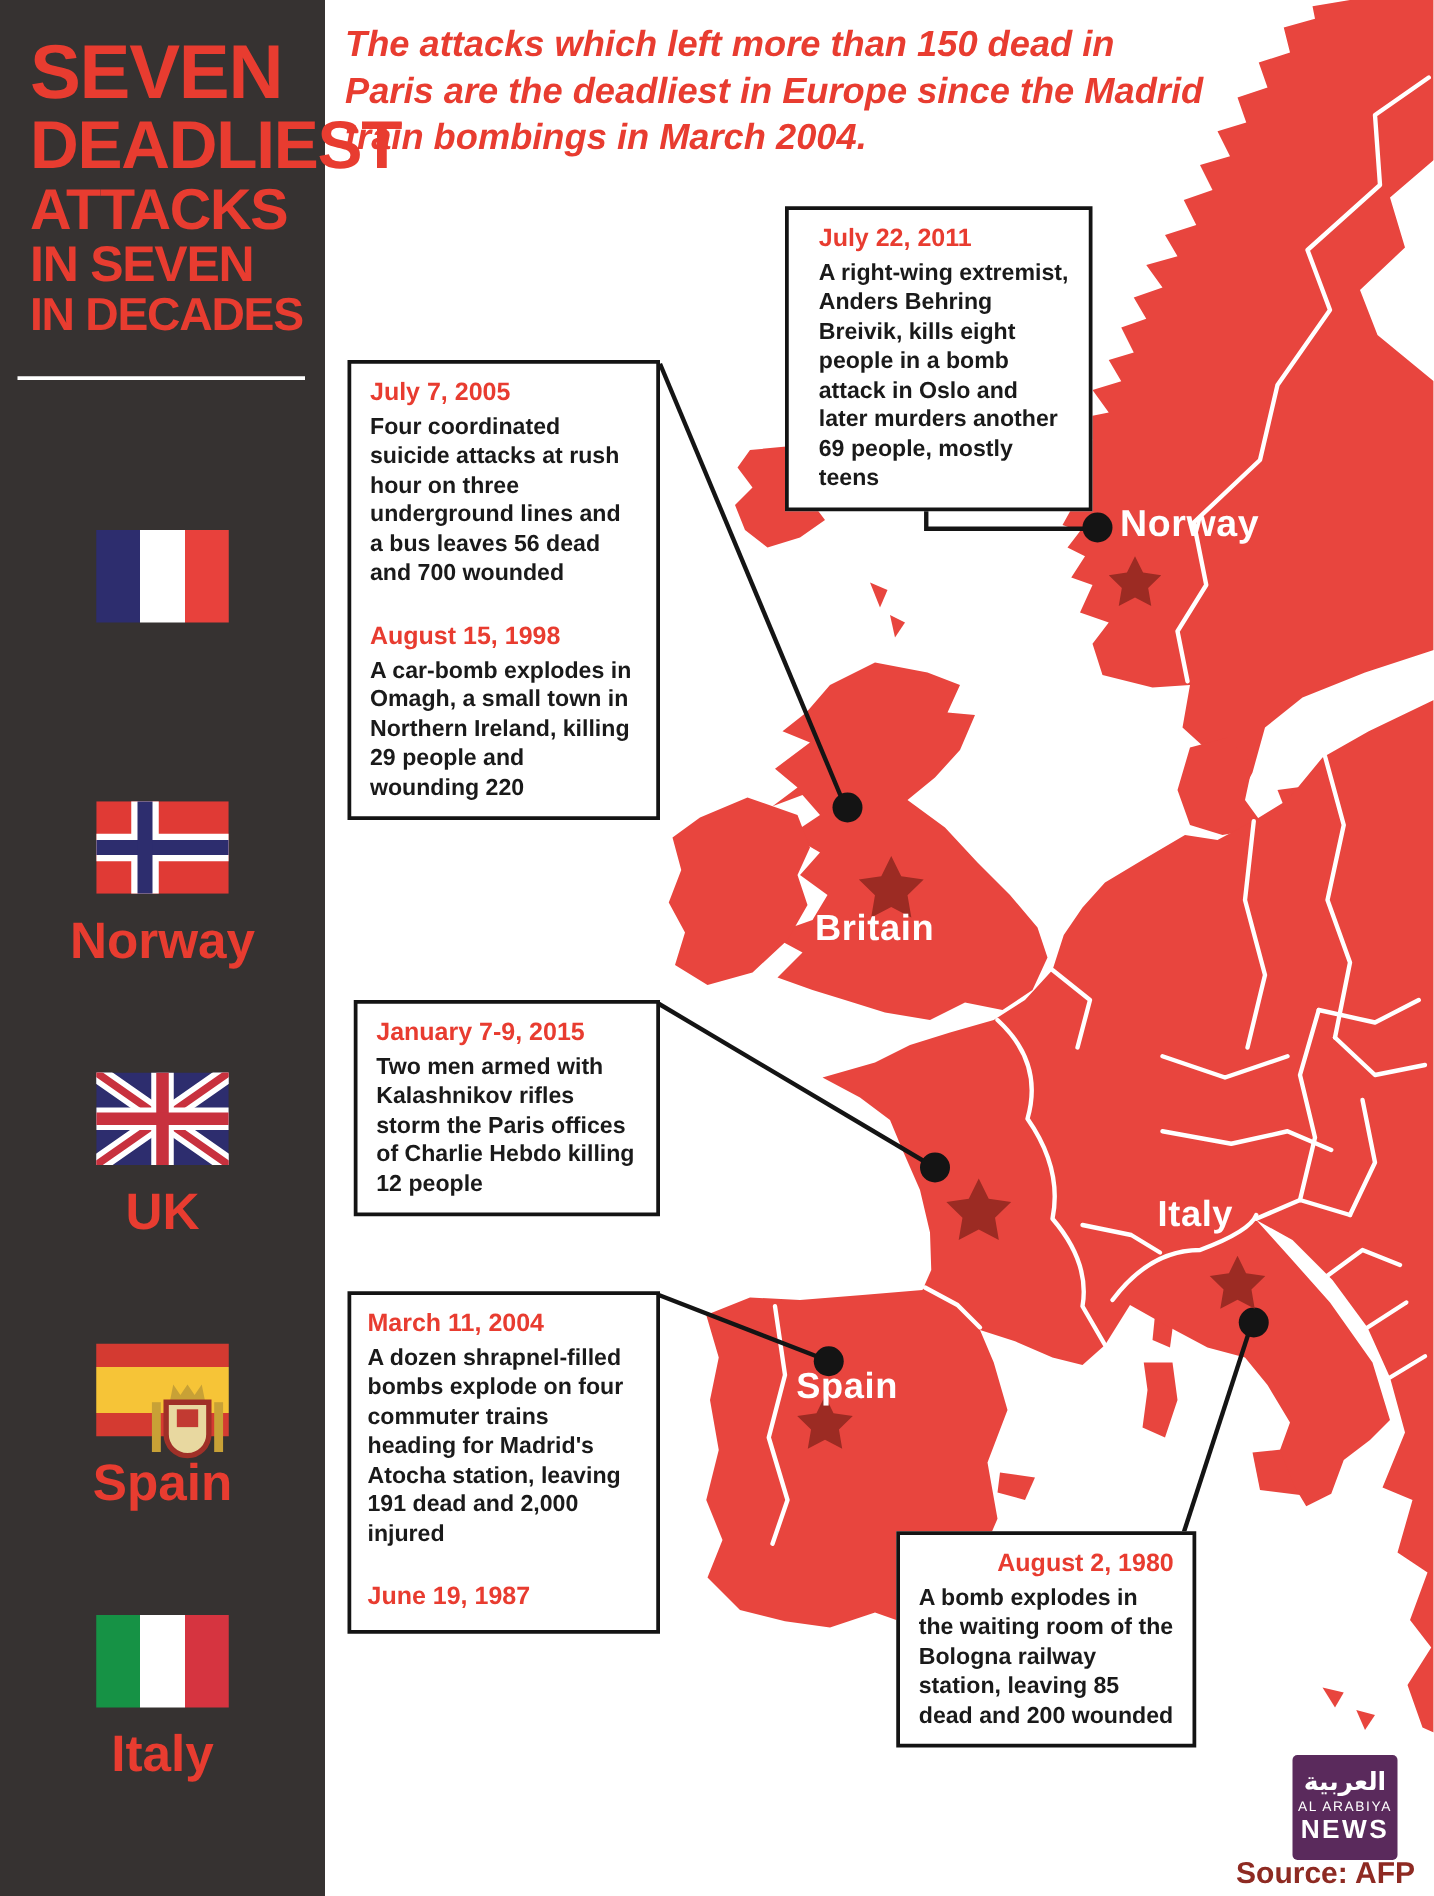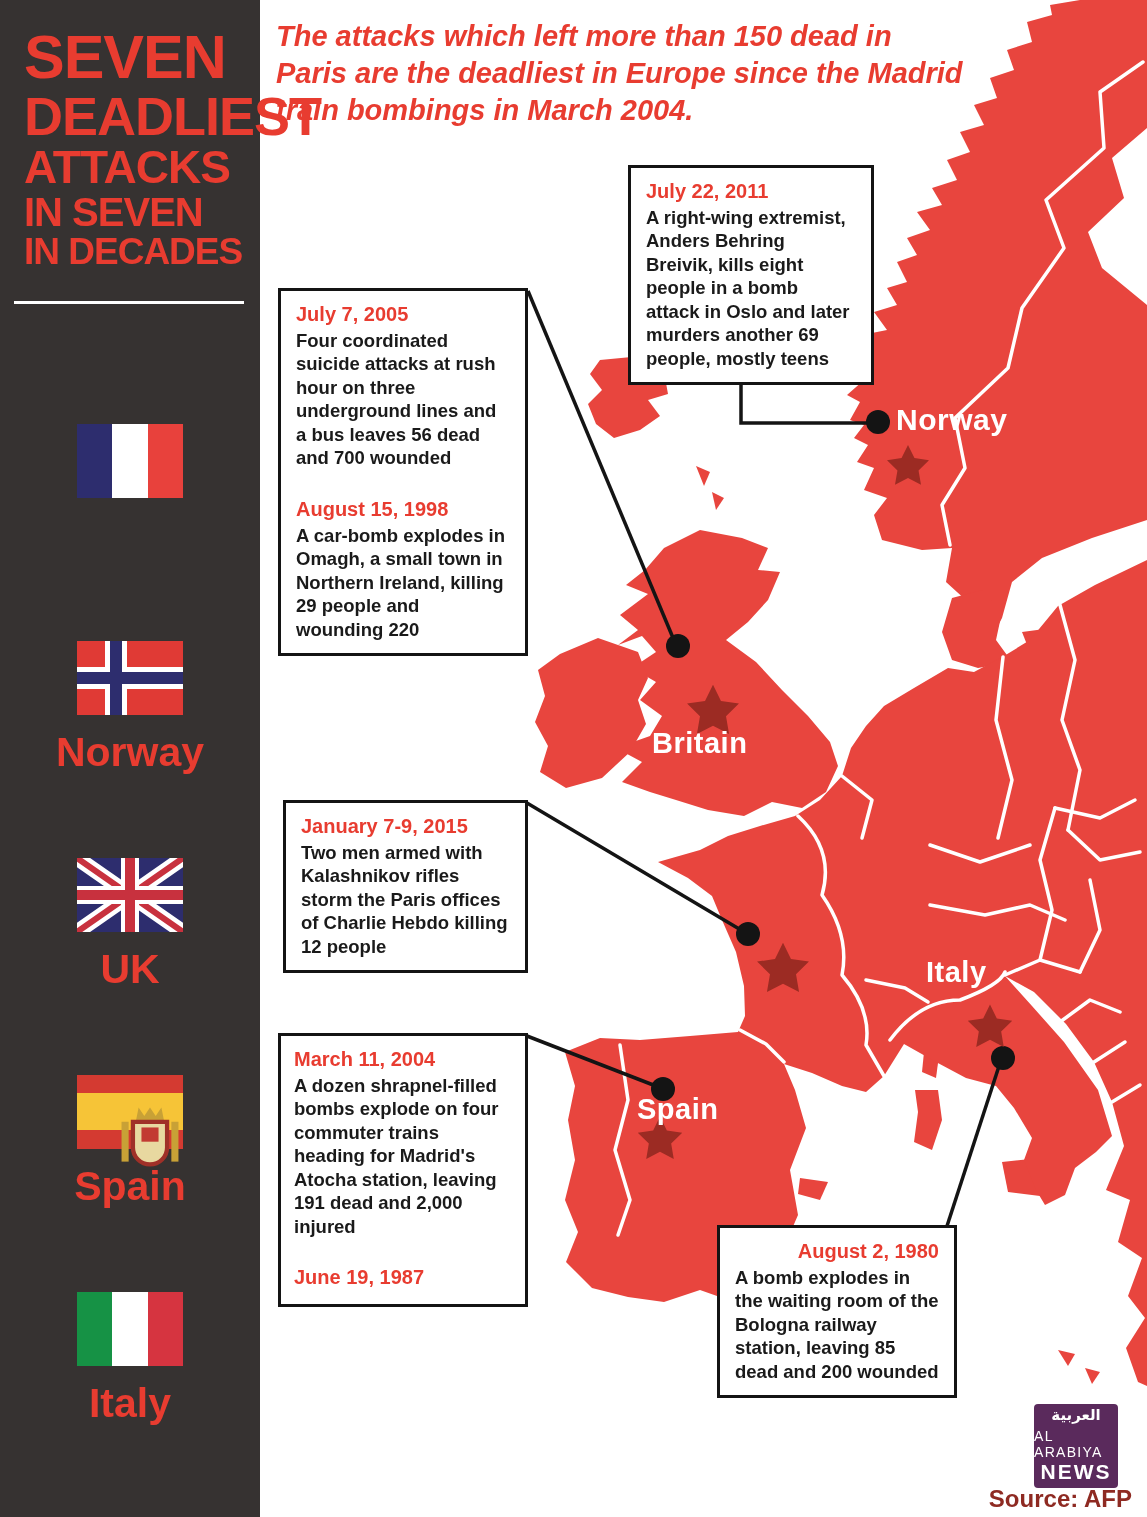--- a/index.html
+++ b/index.html
@@ -41,33 +41,33 @@
   .lbl-britain{left:652px;top:727px;font-size:29px;}
   .lbl-spain{left:637px;top:1093px;font-size:29px;}
   .lbl-italy{left:926px;top:956px;font-size:29px;}
 
   
   .callout{position:absolute;background:#fff;border:3px solid var(--ink);padding:12px 15px;
            box-sizing:border-box;z-index:3;}
   .callout .date{margin:0 0 3px 0;color:var(--red);font-size:20px;font-weight:bold;}
   .callout .body{margin:0;color:#1a1a1a;font-size:18.5px;font-weight:bold;line-height:1.27;}
   .entry + .entry{margin-top:28px;}
-  .box-oslo{left:628px;top:165px;width:246px;}
+  .box-oslo{left:628px;top:165px;width:246px;padding-left:24px;}
   .box-britain{left:278px;top:288px;width:250px;}
   .box-paris{left:283px;top:800px;width:245px;}
   .box-spain{left:278px;top:1033px;width:250px;padding-left:13px;}
   .box-bologna{left:717px;top:1225px;width:240px;}
   .box-bologna .date{text-align:right;}
 
   
   .logo{position:absolute;left:1034px;top:1404px;width:84px;height:84px;background:var(--logo-purple);
         border-radius:4px;color:#fff;display:flex;flex-direction:column;align-items:center;
         justify-content:center;z-index:2;}
-  .logo-ar{font-family:"DejaVu Sans",sans-serif;font-size:15px;font-weight:bold;line-height:1;}
-  .logo-sub{font-size:14px;letter-spacing:1.3px;margin-top:5px;}
+  .logo-ar{font-family:"DejaVu Sans",sans-serif;font-size:20px;font-weight:bold;line-height:1;}
+  .logo-sub{font-size:11px;letter-spacing:1.3px;margin-top:5px;}
   .logo-news{font-size:21px;font-weight:bold;letter-spacing:2px;line-height:1.15;}
   .source{position:absolute;left:950px;top:1485px;width:182px;text-align:right;
           font-size:24px;font-weight:bold;color:var(--source-red);z-index:2;}
 </style>
 </head>
 <body>
 
 <div class="page">
 
   <aside class="sidebar">

